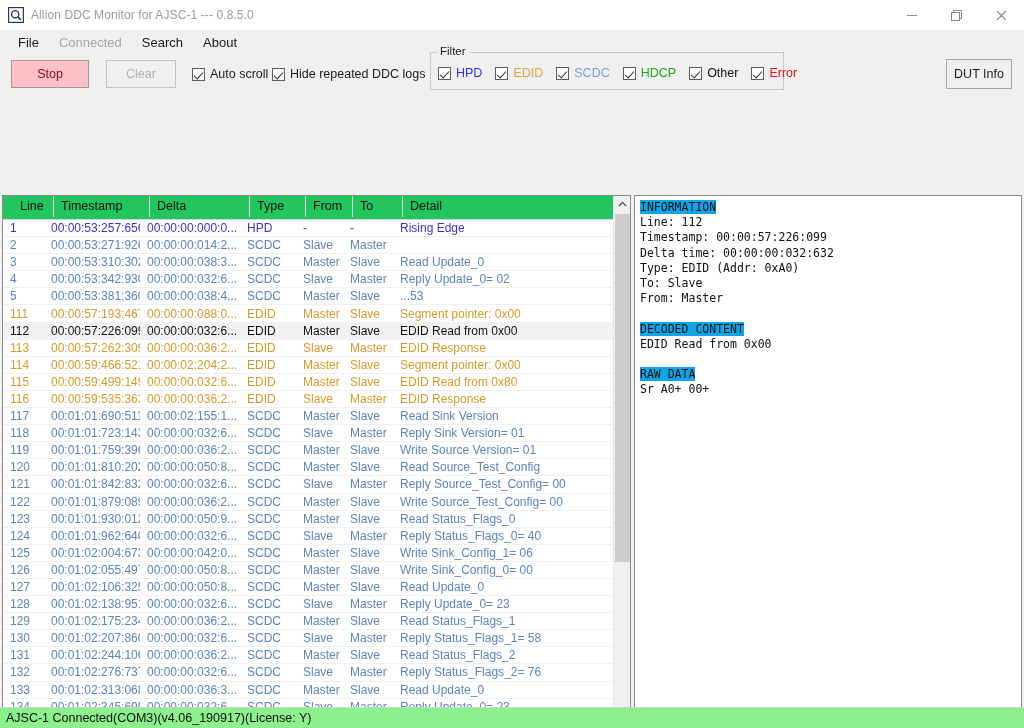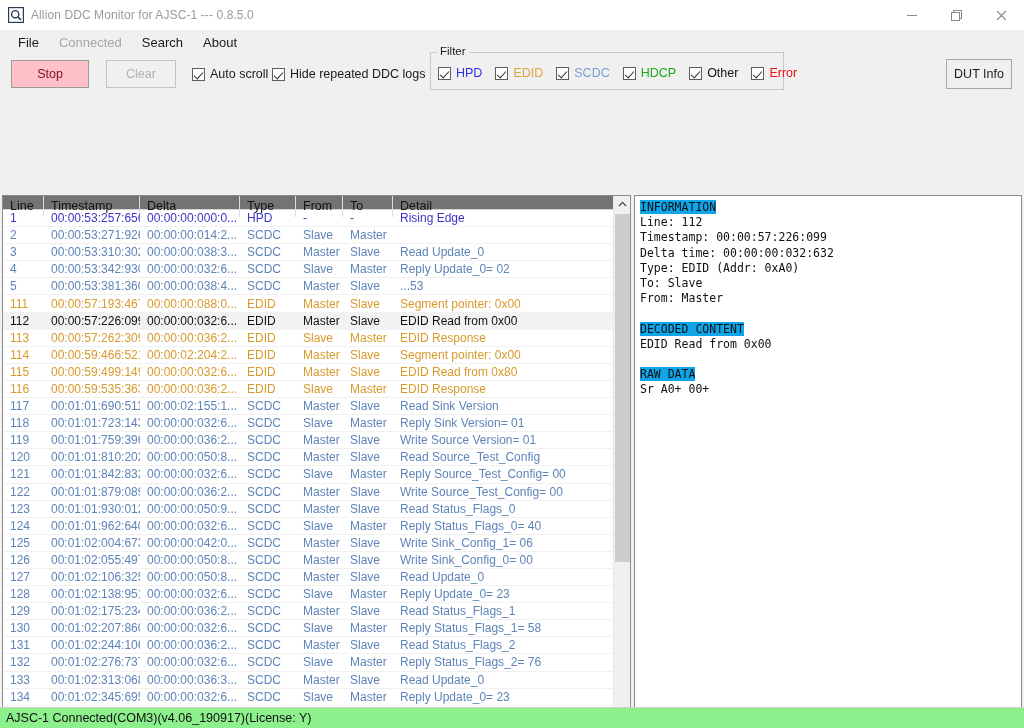--- a/index.html
+++ b/index.html
@@ -148,24 +148,25 @@
   .grid-wrap {
     position: absolute;
     left: 2px; top: 97px;
     width: 629px; height: 607px;
     background: #ffffff;
     border: 1px solid #8d8d8d;
     overflow: hidden;
   }
   .grid-head {
     display: flex;
-    height: 14px;
-    background: #737373;
+    height: 24px;
+    background: #22c55e;
     border-bottom: 1px solid #d4d4d4;
     position: relative;
+    padding-left: 10px;
   }
   .gh {
     font-size: 12.5px; color: #111;
     padding-left: 7px;
     line-height: 21px;
     border-right: 1px solid #dcdcdc;
     height: 21px;
     overflow: hidden;
     white-space: nowrap;
   }

